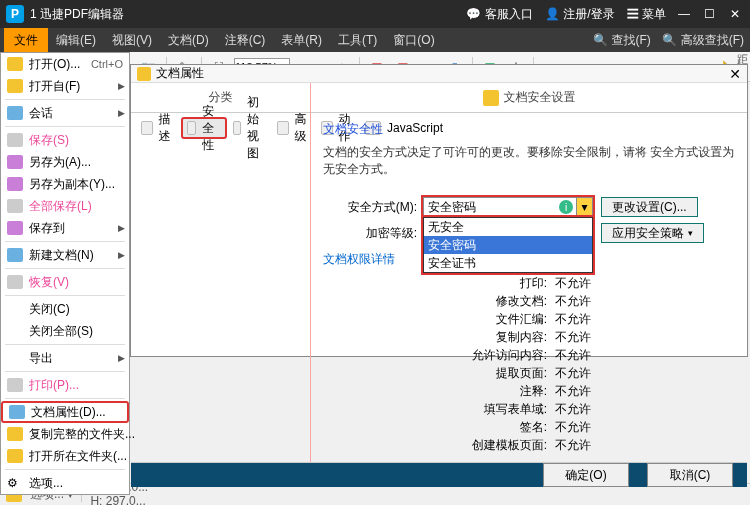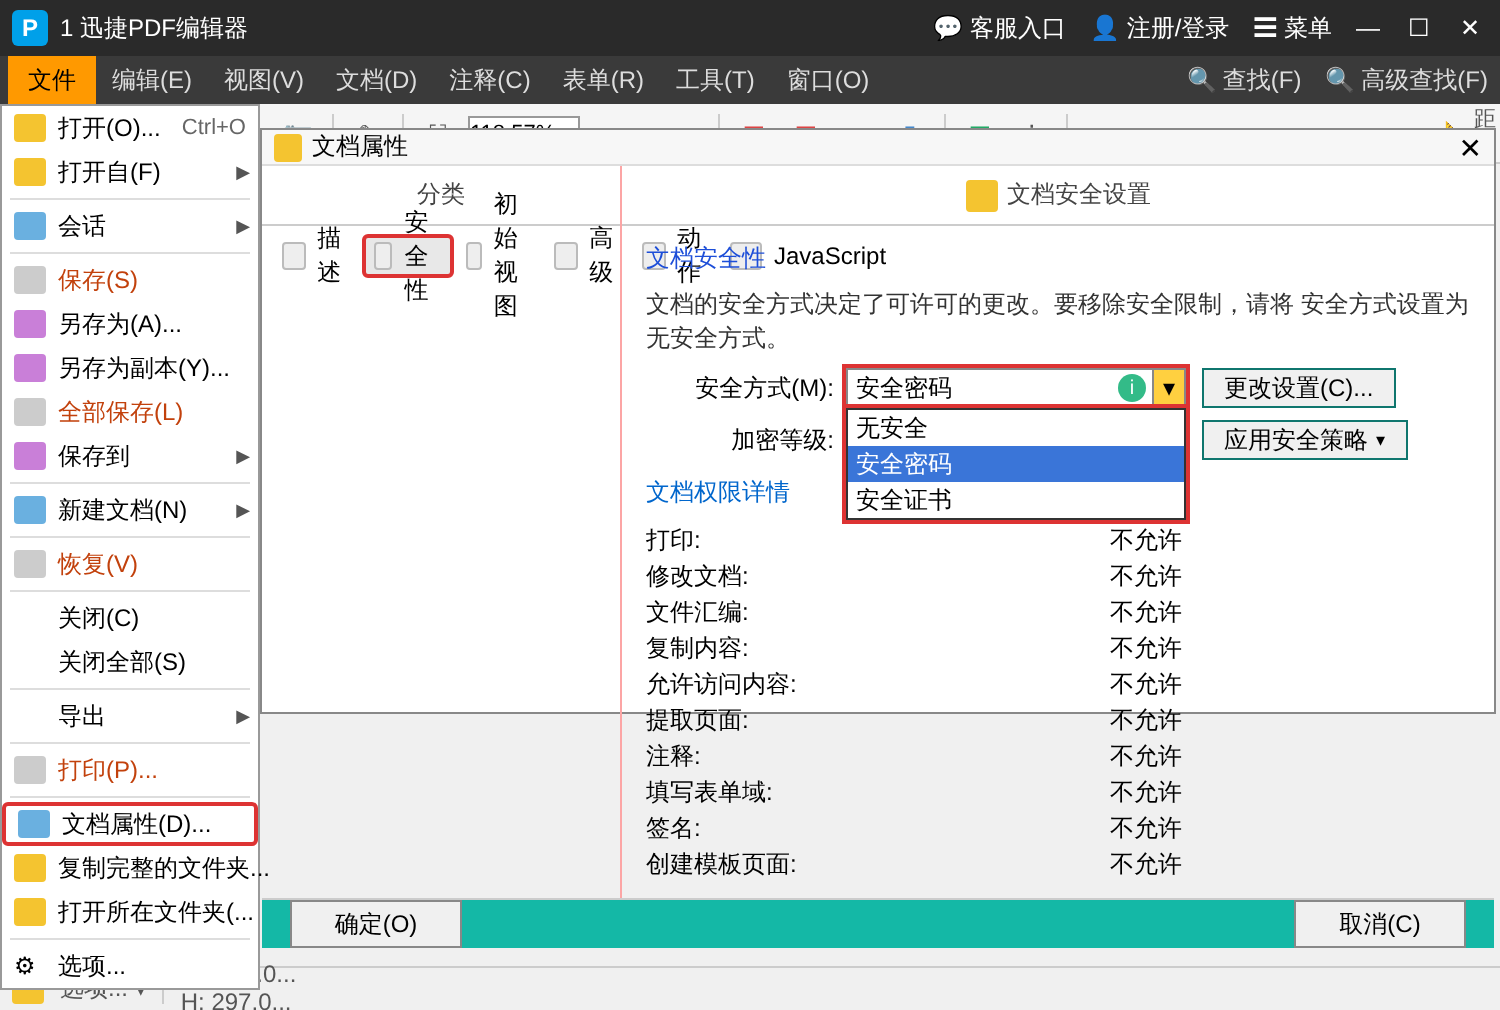--- a/index.html
+++ b/index.html
@@ -23,21 +23,21 @@
 
 .toolbar { height: 30px; background: #f5f5f5; border-bottom: 1px solid #ccc; display: flex; align-items: center; padding: 0 4px; gap: 4px; }
 .toolbar-sep { width: 1px; height: 20px; background: #ccc; margin: 0 2px; }
 .tbtn { width: 22px; height: 22px; display: flex; align-items: center; justify-content: center; color: #555; }
 .zoom { display: flex; align-items: center; gap: 2px; }
 .zoom input { width: 56px; height: 18px; font-size: 11px; text-align: right; padding-right: 12px; border: 1px solid #999; }
 
 
 .file-menu { position: absolute; left: 0; top: 52px; width: 130px; background: #fff; border: 1px solid #999; z-index: 50; }
 .file-menu .row { display: flex; align-items: center; height: 22px; padding: 0 6px; gap: 6px; position: relative; }
-.file-menu .row.disabled { color: #c2410c; }
+.file-menu .row.disabled { color: #ec4899; }
 .file-menu .row .icon { width: 16px; height: 14px; flex-shrink: 0; }
 .file-menu .row .lbl { flex: 1; white-space: nowrap; }
 .file-menu .row .shortcut { font-size: 11px; color: #666; position: absolute; right: 6px; }
 .file-menu .row .arrow { position: absolute; right: 4px; font-size: 9px; color: #555; }
 .file-menu .sep { height: 1px; background: #ddd; margin: 2px 4px; }
 .file-menu .row.boxed { border: 2px solid #d33; border-radius: 3px; }
 .fi-folder { background: #f4c430; border-radius: 2px; }
 .fi-save { background: #c97fd8; border-radius: 2px; }
 .fi-doc { background: #6ab0e0; border-radius: 2px; }
 .fi-gray { background: #ccc; border-radius: 2px; }
@@ -54,39 +54,39 @@
 .cat-list { flex: 1; padding: 4px 6px; display: flex; flex-direction: row; gap: 2px; }
 .cat-item { display: flex; align-items: center; height: 22px; padding: 0 4px; gap: 6px; }
 .cat-item .ci { width: 16px; height: 14px; background: #eee; border: 1px solid #bbb; border-radius: 2px; }
 .cat-item.selected { background: #e8e8e8; border: 2px solid #d33; border-radius: 3px; }
 
 .sec-panel { flex: 1; display: flex; flex-direction: column; }
 .sec-head { height: 30px; display: flex; align-items: center; justify-content: center; border-bottom: 1px solid #ccc; gap: 5px; color: #444; }
 .sec-head .icon { width: 16px; height: 16px; background: #f4c430; border-radius: 2px; }
 .sec-content { flex: 1; padding: 8px 12px; overflow: hidden; }
 .sec-group-title { color: #1d4ed8; margin-bottom: 6px; }
-.sec-desc { color: #333; margin-bottom: 6px; }
+.sec-desc { color: #333; margin-bottom: 19px; }
 .sec-row { display: flex; align-items: center; margin-bottom: 6px; }
 .sec-row .lbl { width: 100px; text-align: right; padding-right: 6px; }
 .sec-row .combo { position: relative; width: 170px; }
 .sec-row .combo-box { height: 20px; border: 1px solid #888; display: flex; align-items: center; padding: 0 4px; background: #fff; position: relative; outline: 2px solid #d33; outline-offset: 0px; }
 .sec-row .combo-box .info { width: 14px; height: 14px; border-radius: 50%; background: #3b8; color: #fff; font-size: 10px; display: flex; align-items: center; justify-content: center; margin-left: auto; }
 .sec-row .combo-box .dd { width: 16px; height: 18px; background: #ffd040; border-left: 1px solid #888; display: flex; align-items: center; justify-content: center; margin-left: 3px; margin-right: -4px; }
 .dropdown-list { position: absolute; top: 20px; left: 0; width: 170px; background: #fff; border: 1px solid #333; z-index: 60; outline: 2px solid #d33; }
 .dropdown-list .opt { height: 18px; display: flex; align-items: center; padding: 0 4px; }
 .dropdown-list .opt.hl { background: #3a75d8; color: #fff; }
 .sec-row .btn { height: 20px; padding: 0 10px; border: 1px solid #0f766e; background: #f0f0f0; margin-left: 8px; display: flex; align-items: center; }
 .sec-row .btn.dd::after { content: "▾"; margin-left: 4px; font-size: 9px; }
 
 .perm-title { color: #0066cc; margin: 8px 0 6px 0; }
 .perm-row { display: flex; height: 18px; align-items: center; }
-.perm-row .k { width: 230px; text-align: left; padding-right: 6px; }
+.perm-row .k { width: 230px; text-align: right; padding-right: 6px; }
 .perm-row .v { padding-left: 2px; }
 
-.dlg-foot { height: 40px; border-top: 1px solid #ccc; display: flex; align-items: center; justify-content: space-between; padding: 0 14px; gap: 18px; background: #14b8a6; }
+.dlg-foot { height: 40px; border-top: 1px solid #ccc; display: flex; align-items: center; justify-content: flex-end; padding: 0 14px; gap: 18px; background: #0c4a6e; }
 .dlg-foot .btn { width: 86px; height: 24px; border: 1px solid #888; background: #f0f0f0; display: flex; align-items: center; justify-content: center; }
 
 
 .statusbar { position: absolute; left: 0; bottom: 0; right: 0; height: 22px; background: #f0f0f0; border-top: 1px solid #ccc; display: flex; align-items: center; padding: 0 6px; gap: 8px; font-size: 11px; color: #555; }
 .statusbar .dim { line-height: 1.1; }
 .sb-icon { width: 16px; height: 14px; background: #f4c430; border-radius: 2px; }
 </style>
 </head>
 <body>
 

